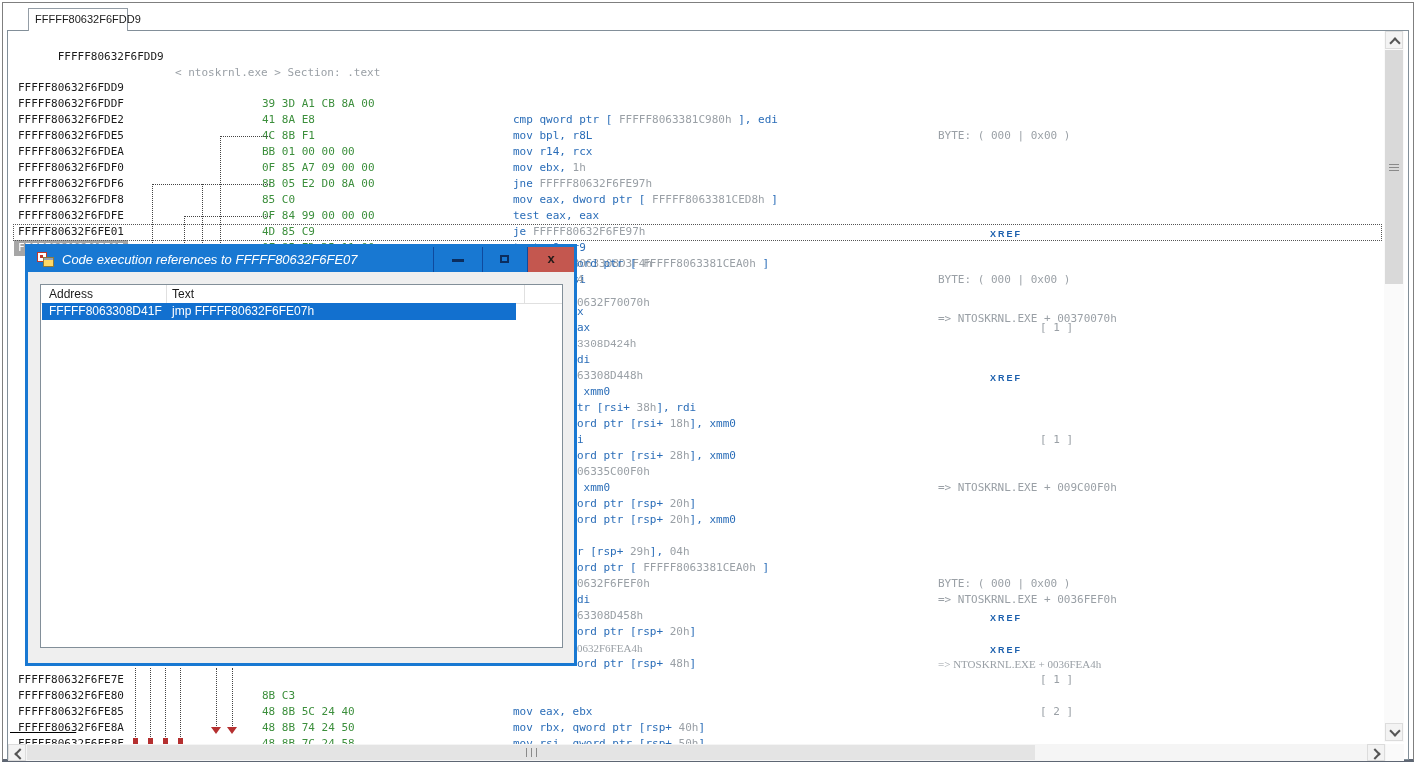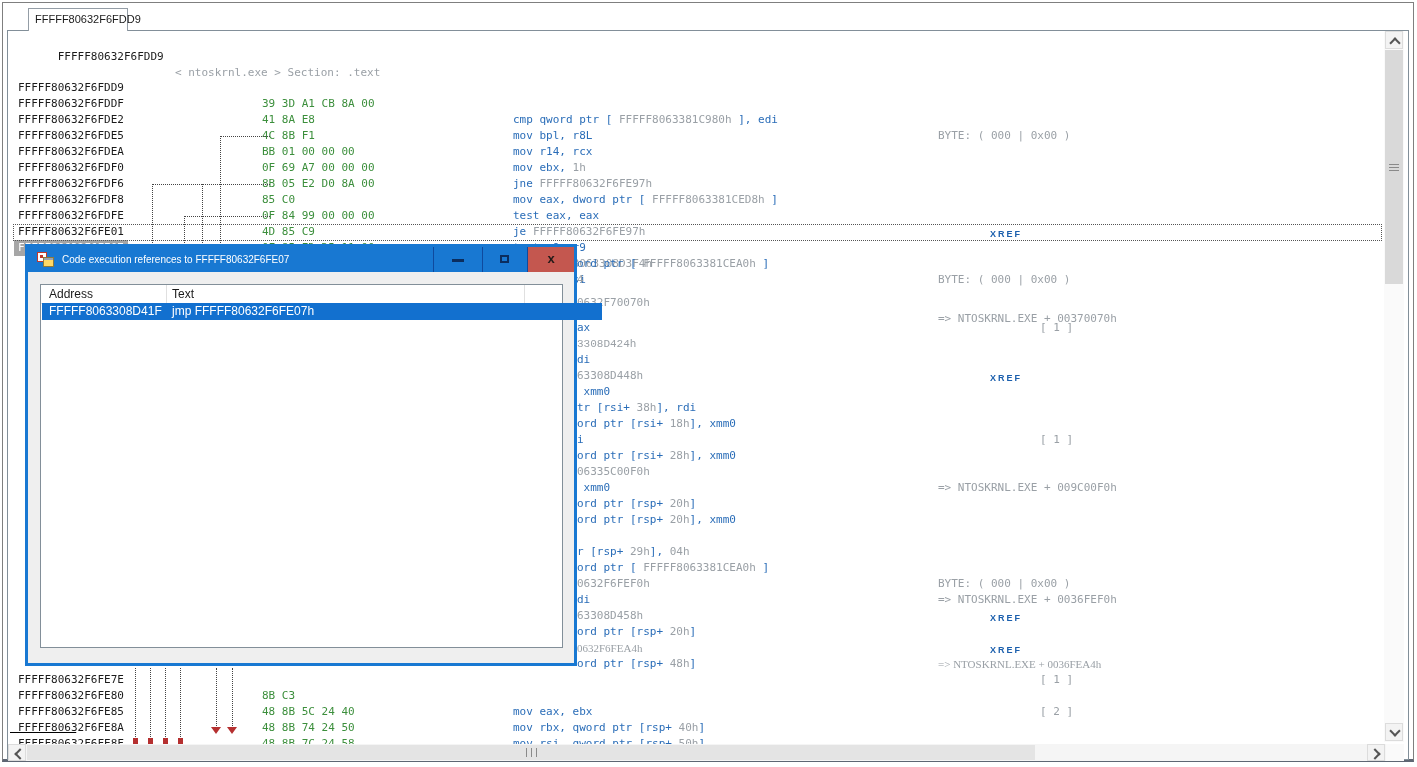--- a/index.html
+++ b/index.html
@@ -48,40 +48,40 @@
   .hthumb{position:absolute;left:19px;top:1px;width:1008px;height:15px;background:#e4e4e4;}
   .chev{position:absolute;width:6px;height:6px;border-left:2px solid #555;border-top:2px solid #555;}
   .grip-h span{display:block;width:10px;height:1px;background:#8a8a8a;margin:2px 0;}
   .grip-h{position:absolute;left:4px;top:112px;}
   .grip-v{position:absolute;left:497px;top:3px;display:flex;}
   .grip-v span{display:block;width:1px;height:9px;background:#8a8a8a;margin:0 2px;}
   
   .dialog{position:absolute;left:25px;top:244px;width:552px;height:422px;box-sizing:border-box;
           border:3px solid #1878d2;background:#efefef;z-index:5;}
   .titlebar{position:relative;height:25px;background:#1878d2;}
-  .dlg-title{position:absolute;left:34px;top:0;line-height:25px;font-size:10px;color:#fff;white-space:pre;}
+  .dlg-title{position:absolute;left:34px;top:0;line-height:25px;font-size:13px;color:#fff;white-space:pre;font-style:italic;}
   .dlg-icon{position:absolute;left:9px;top:4px;width:16px;height:16px;}
   .dlg-icon .b1{position:absolute;left:0;top:1px;width:8px;height:8px;border:1px solid #c0392b;background:#fff;}
   .dlg-icon .b1i{position:absolute;left:2px;top:2px;width:3px;height:3px;background:#c0392b;}
   .dlg-icon .b2{position:absolute;left:6px;top:6px;width:9px;height:8px;border:1px solid #8c7a3a;background:#ffd966;}
   .dlg-icon .b2h{position:absolute;left:0;top:0;width:100%;height:2px;background:#9aa2b0;}
   .cap-btn{position:absolute;top:0;height:25px;border-left:1px solid #0f4a9e;box-sizing:border-box;cursor:default;}
   .btn-min{left:405px;width:49px;background:#1878d2;}
   .btn-max{left:454px;width:45px;background:#1878d2;}
   .btn-close{left:499px;width:47px;background:#c4574f;font-size:13px;font-weight:bold;color:#221a18;
              text-align:center;line-height:24px;}
   .glyph-min{position:absolute;left:50%;top:12px;margin-left:-6px;width:12px;height:3px;background:#0b2d5e;}
   .glyph-max{position:absolute;left:50%;top:8px;margin-left:-5px;width:9px;height:8px;border:2px solid #0b2d5e;box-sizing:border-box;}
   .listbox{position:absolute;left:12px;top:37px;width:523px;height:364px;background:#fff;
            border:1px solid #828f99;box-sizing:border-box;font-size:12px;color:#1a1a1a;text-align:right;}
   .lb-hdr{position:relative;height:18px;border-bottom:1px solid #e0e0e0;background:#fff;}
   .lb-h1{position:absolute;left:8px;line-height:18px;}
   .lb-h2{position:absolute;left:131px;line-height:18px;}
   .lb-div{position:absolute;top:0;width:0;height:18px;border-left:1px solid #e0e0e0;}
-  .lb-row{position:absolute;left:1px;width:560px;height:17px;line-height:17px;background:#1270cf;color:#fff;}
+  .lb-row{position:absolute;left:1px;width:474px;height:17px;line-height:17px;background:#1270cf;color:#fff;}
   .lb-c1{position:absolute;left:7px;white-space:pre;}
   .lb-c2{position:absolute;left:130px;white-space:pre;}
 </style>
 </head>
 <body>
 
 <div id="stage">
   <div class="winframe"></div>
 
   <div class="tab">FFFFF80632F6FDD9</div>
@@ -123,21 +123,21 @@
         <div class="row" style="top: 80px;">
           <span class="addr">FFFFF80632F6FDE5</span>
           <span class="bytes">BB 01 00 00 00</span>
           <span class="ins"><span class="c-b">mov ebx, </span><span class="c-g">1h</span></span>
           <span class="cmt"></span>
           <b class="xl"></b>
           <span class="xn"></span>
         </div>
         <div class="row" style="top: 96px;">
           <span class="addr">FFFFF80632F6FDEA</span>
-          <span class="bytes">0F 69 A7 00 00 00</span>
+          <span class="bytes">0F 85 A7 09 00 00</span>
           <span class="ins"><span class="c-b">jne </span><span class="c-g">FFFFF80632F6FE97h</span></span>
           <span class="cmt"></span>
           <b class="xl"></b>
           <span class="xn"></span>
         </div>
         <div class="row" style="top: 112px;">
           <span class="addr">FFFFF80632F6FDF0</span>
           <span class="bytes">8B 05 E2 D0 8A 00</span>
           <span class="ins"><span class="c-b">mov eax, dword ptr [ </span><span class="c-g">FFFFF8063381CED8h</span><span class="c-b"> ]</span></span>
           <b class="xl"></b>

